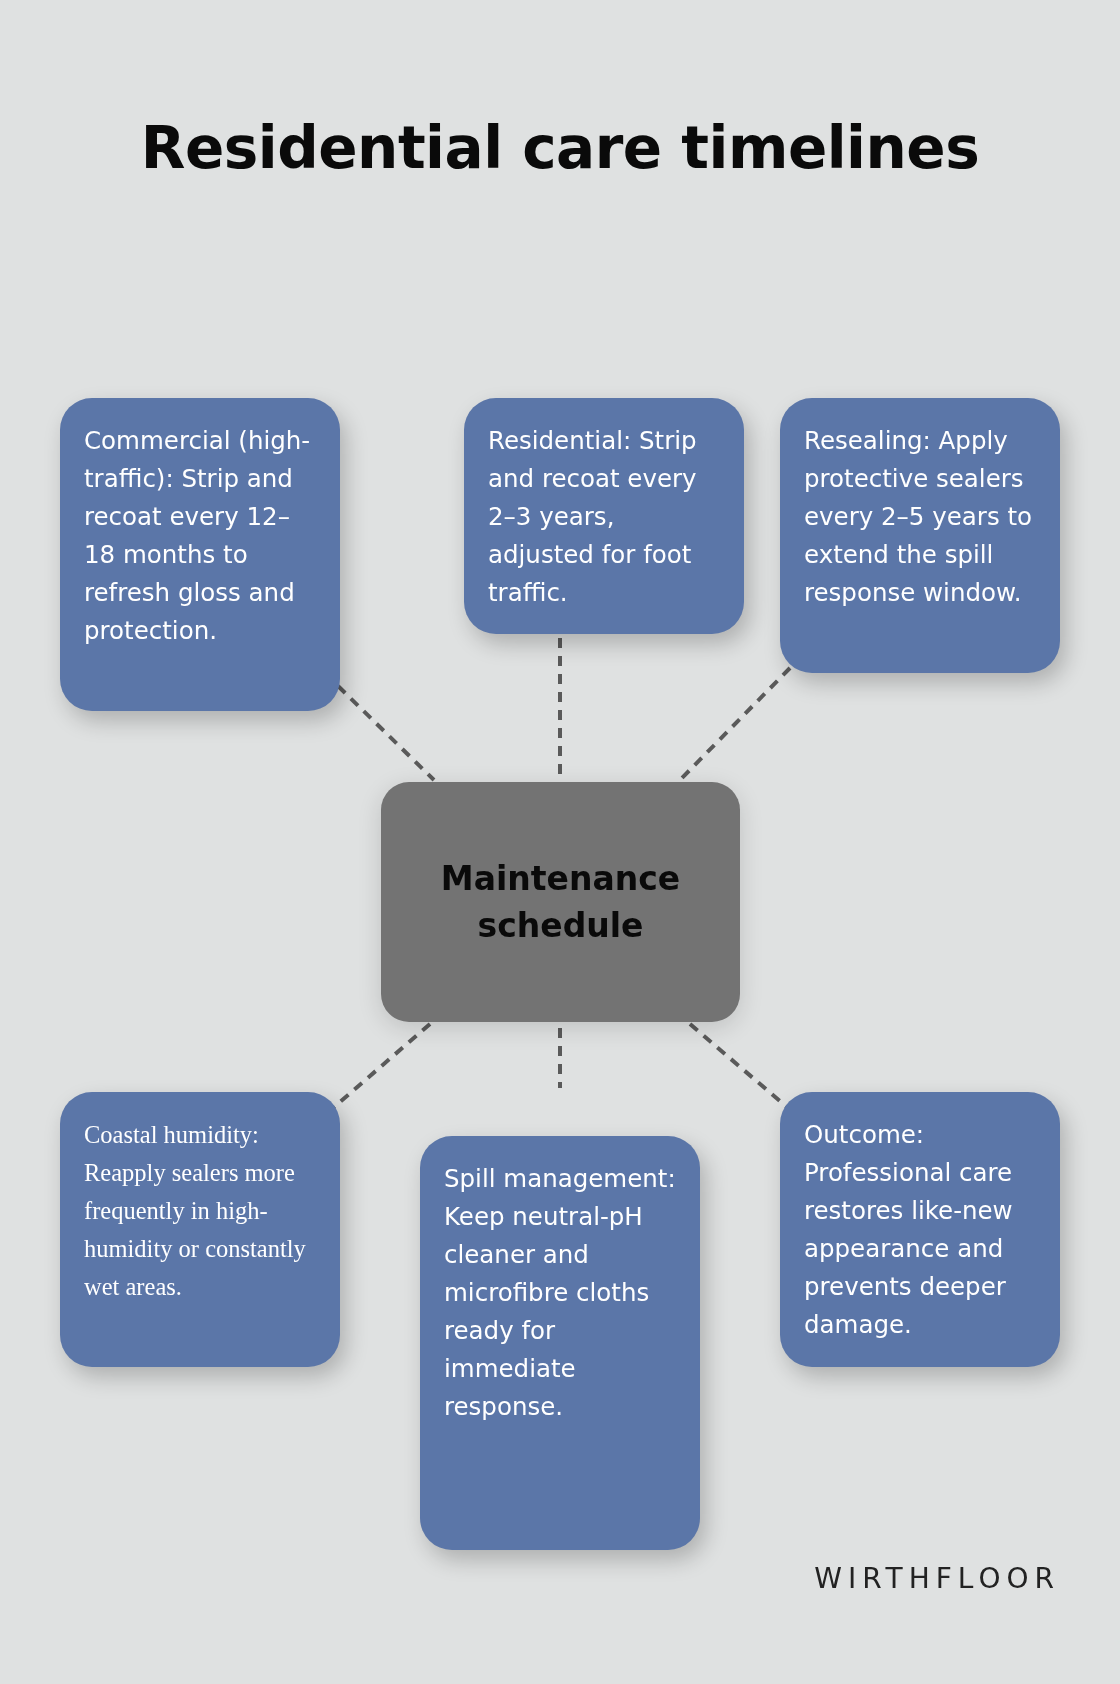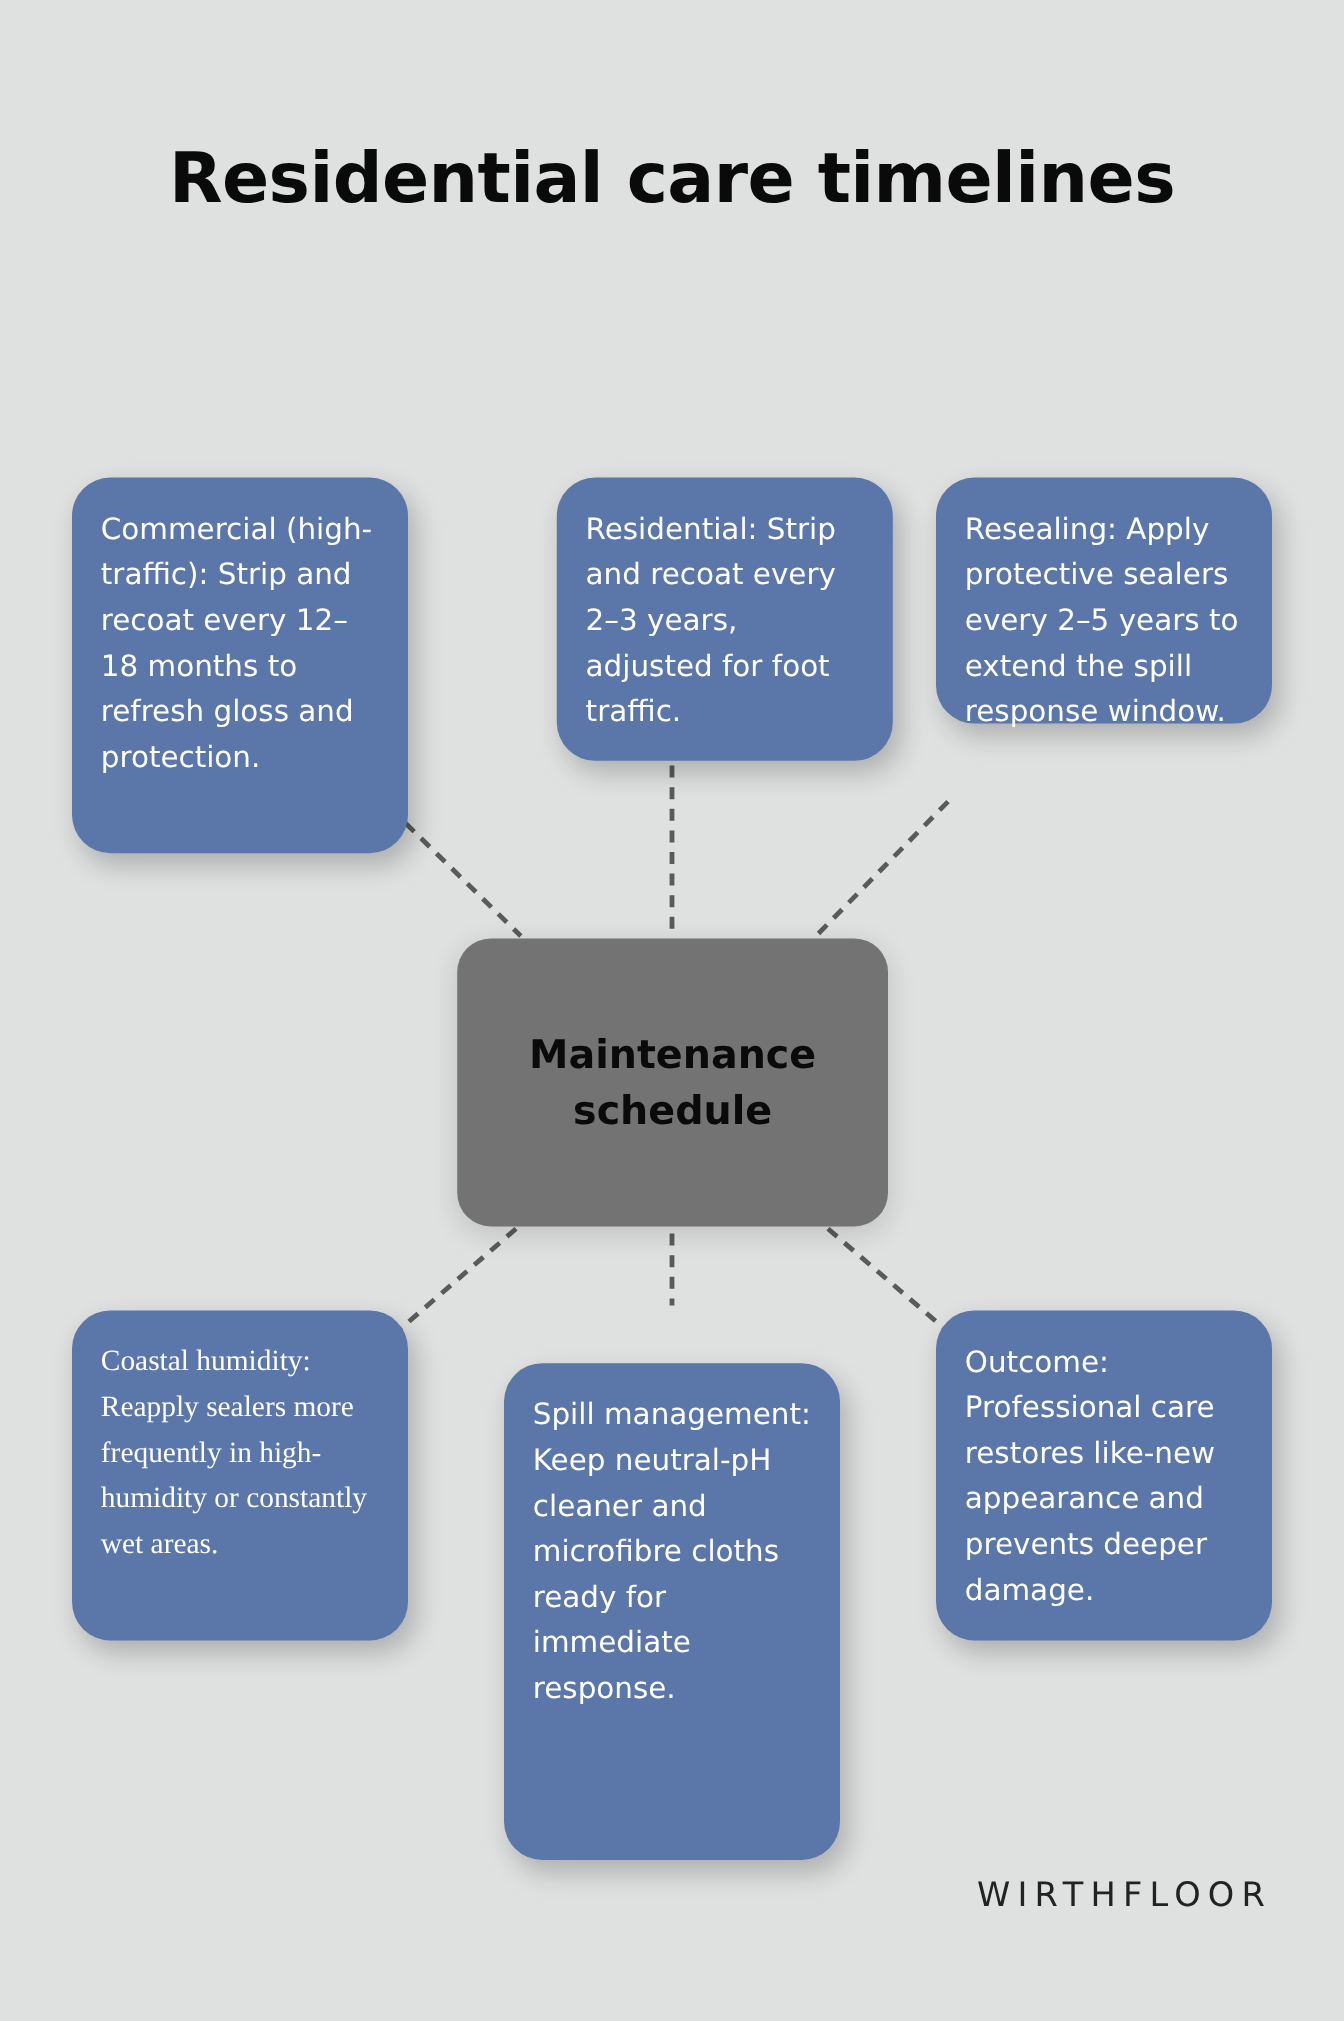--- a/index.html
+++ b/index.html
@@ -86,21 +86,21 @@
 </svg>
 
 <div class="node" style="left:60px; top:398px; height:313px;">
   <span>Commercial (high-traffic): Strip and recoat every 12–18 months to refresh gloss and protection.</span>
 </div>
 
 <div class="node" style="left:420px; top:398px; height:236px;margin-left:44px;">
   <span>Residential: Strip and recoat every 2–3 years, adjusted for foot traffic.</span>
 </div>
 
-<div class="node" style="left:780px; top:398px; height:205px;">
+<div class="node" style="left:780px; top:398px; height:275px;">
   <span>Resealing: Apply protective sealers every 2–5 years to extend the spill response window.</span>
 </div>
 
 <div class="center">
   <span>Maintenance schedule</span>
 </div>
 
 <div class="node" style="left:60px; top:1092px; height:275px;font-family:Liberation Serif, serif;">
   <span>Coastal humidity: Reapply sealers more frequently in high-humidity or constantly wet areas.</span>
 </div>

